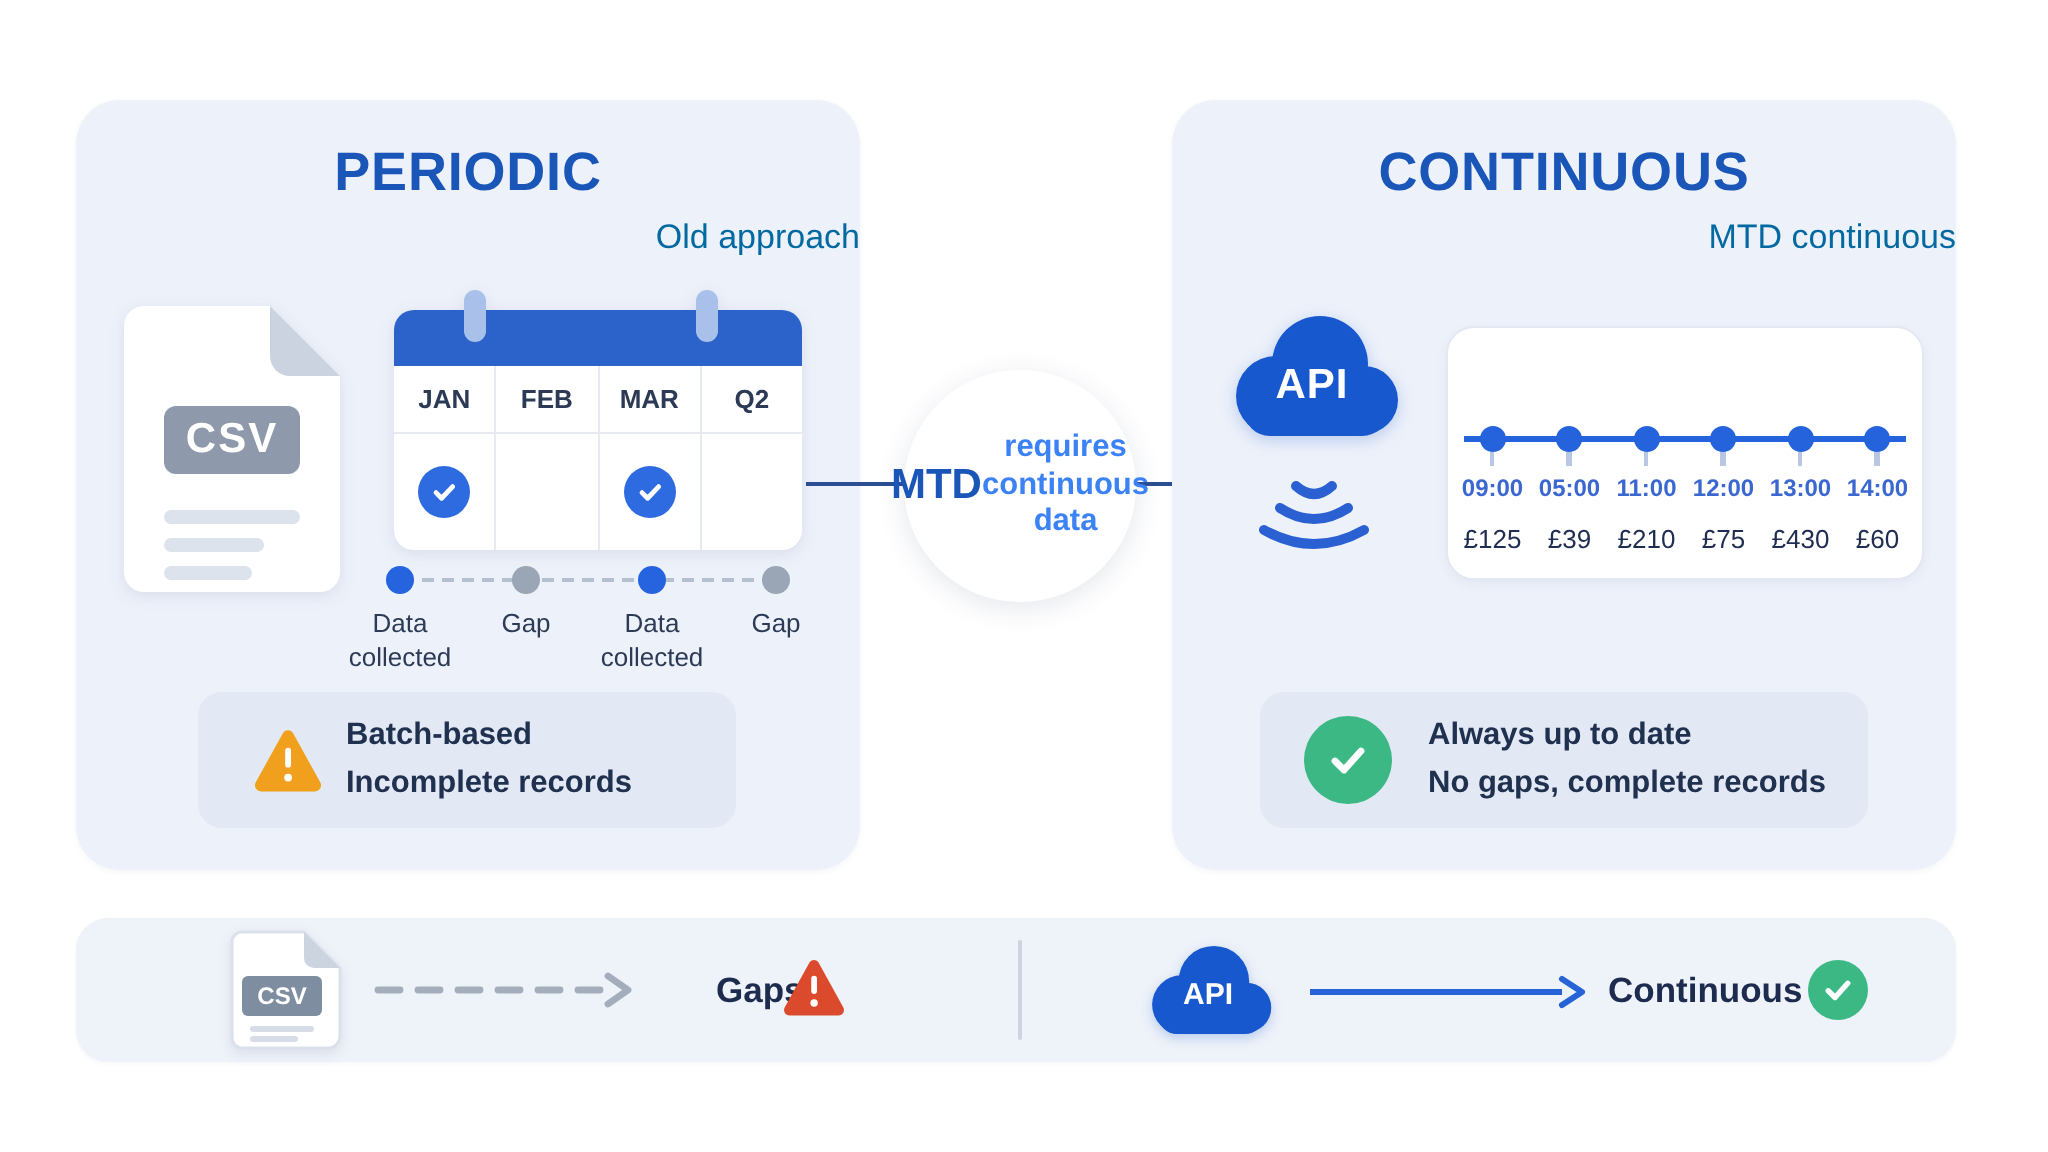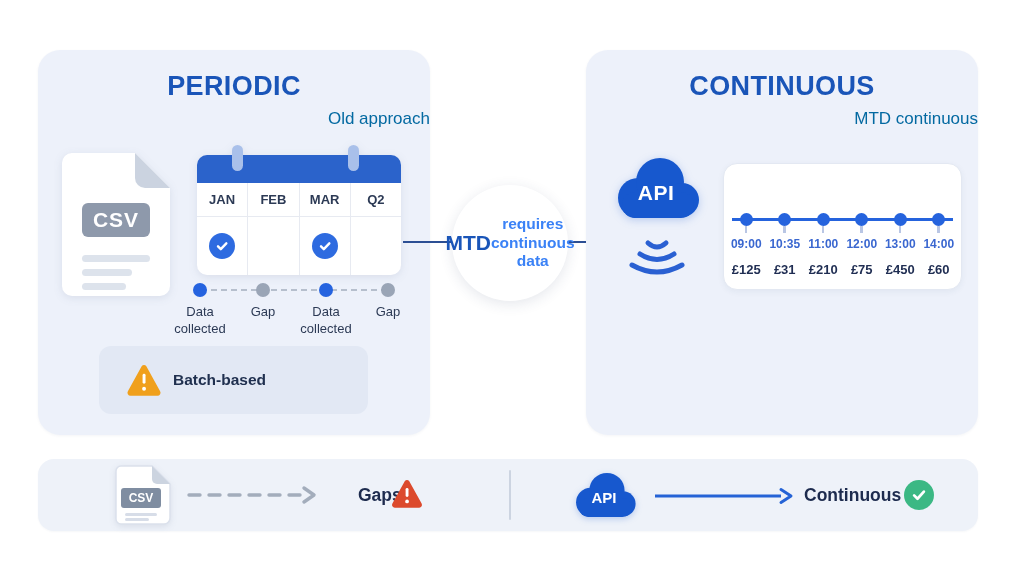--- a/index.html
+++ b/index.html
@@ -88,21 +88,21 @@
                   font-size:15px; font-weight:700; color:#20304f; }
   .stream-line { position:absolute; left:8px; right:8px; top:54px; border-top:3px solid #2563dd; }
   .stream-row { position:absolute; left:0; right:0; display:flex; padding:0 3px; }
   .stream-dots { top:49px; }
   .sd-cell { flex:1; display:flex; justify-content:center; }
   .sdot { width:13px; height:13px; border-radius:50%; background:#2563dd; position:relative; }
   .sdot::after { content:''; position:absolute; left:5px; top:13px; width:2.5px; height:7px; background:#b9c6e4; }
   .stream-times { top:73px; }
   .st-cell { flex:1; text-align:center; font-size:12px; font-weight:600; color:#3a67d0; }
   .stream-amounts { top:98px; }
-  .sa-cell { flex:1; text-align:center; font-size:13px; font-weight:700; color:#1f2d52; }
+  .sa-cell { flex:1; text-align:center; font-size:13px; font-weight:400; color:#1f2d52; }
 
   
   .bottom-bar { position:absolute; left:38px; top:459px; width:940px; height:72px;
                 background:#eef2f9; border-radius:16px; box-shadow:0 1px 2px rgba(30,50,90,0.04); }
   .bb-csv { position:absolute; left:77px; top:6px; width:56px; height:60px;
             filter:drop-shadow(0 2px 3px rgba(40,60,100,0.10)); }
   .bb-csv svg { position:absolute; left:0; top:0; }
   .bb-csv-badge { position:absolute; left:6px; top:23px; width:40px; height:20px; background:#7f8da1;
                   border-radius:3px; color:#fff; font-weight:700; font-size:12px;
                   display:flex; align-items:center; justify-content:center; }
@@ -189,20 +189,21 @@
     <div class="tl-label" style="left:305px;">Gap</div>
 
     <div class="note-box alert-box">
       <svg width="38" height="34" viewBox="0 0 64 58">
         <path d="M28 5.5 a5.2 5.2 0 0 1 8 0 L59.5 48 a5.2 5.2 0 0 1 -4.5 7.8 H9 A5.2 5.2 0 0 1 4.5 48 Z" fill="#f0a01c"></path>
         <rect x="29.6" y="18.5" width="5" height="17" rx="2.5" fill="#fff"></rect>
         <circle cx="32.1" cy="44" r="3.3" fill="#fff"></circle>
       </svg>
       <div class="note-text">
         <div>Batch-based</div>
+        <div>Incomplete records</div>
       </div>
     </div>
   </div>
 
   <div class="connector conn-left"></div>
   <div class="connector conn-right"></div>
   <div class="mtd-circle">
     <div class="mtd-title">MTD</div>
     <div class="mtd-text">requires
 continuous
@@ -249,36 +250,47 @@
           </div>
         <div class="sd-cell">
             <span class="sdot"></span>
           </div>
         <div class="sd-cell">
             <span class="sdot"></span>
           </div>
       </div>
       <div class="stream-row stream-times">
         <div class="st-cell">09:00</div>
-        <div class="st-cell">10:35</div>
+        <div class="st-cell">05:00</div>
         <div class="st-cell">11:00</div>
         <div class="st-cell">12:00</div>
         <div class="st-cell">13:00</div>
         <div class="st-cell">14:00</div>
       </div>
       <div class="stream-row stream-amounts">
         <div class="sa-cell">£125</div>
-        <div class="sa-cell">£31</div>
+        <div class="sa-cell">£39</div>
         <div class="sa-cell">£210</div>
         <div class="sa-cell">£75</div>
-        <div class="sa-cell">£450</div>
+        <div class="sa-cell">£430</div>
         <div class="sa-cell">£60</div>
       </div>
     </div>
 
+    <div class="note-box benefit-box">
+      <span class="check-circle-green">
+        <svg width="24" height="24" viewBox="0 0 24 24">
+            <path d="M5.5 12.5 l4.5 4.5 L18.5 7.5" stroke="#fff" stroke-width="3.4" fill="none" stroke-linecap="round" stroke-linejoin="round"></path>
+          </svg>
+      </span>
+      <div class="note-text">
+        <div>Always up to date</div>
+        <div>No gaps, complete records</div>
+      </div>
+    </div>
   </div>
 
   <div class="bottom-bar">
 
     <div class="bb-csv">
       <svg width="56" height="60" viewBox="0 0 56 60">
         <path d="M6 1 H37 L55 19 V53 a6 6 0 0 1 -6 6 H6 a5 5 0 0 1 -5 -5 V6 a5 5 0 0 1 5 -5 Z" fill="#ffffff" stroke="#dbe1ec" stroke-width="1.5"></path>
         <path d="M37 1 L55 19 H42 a5 5 0 0 1 -5 -5 Z" fill="#ccd4e0"></path>
       </svg>
       <div class="bb-csv-badge">CSV</div>

